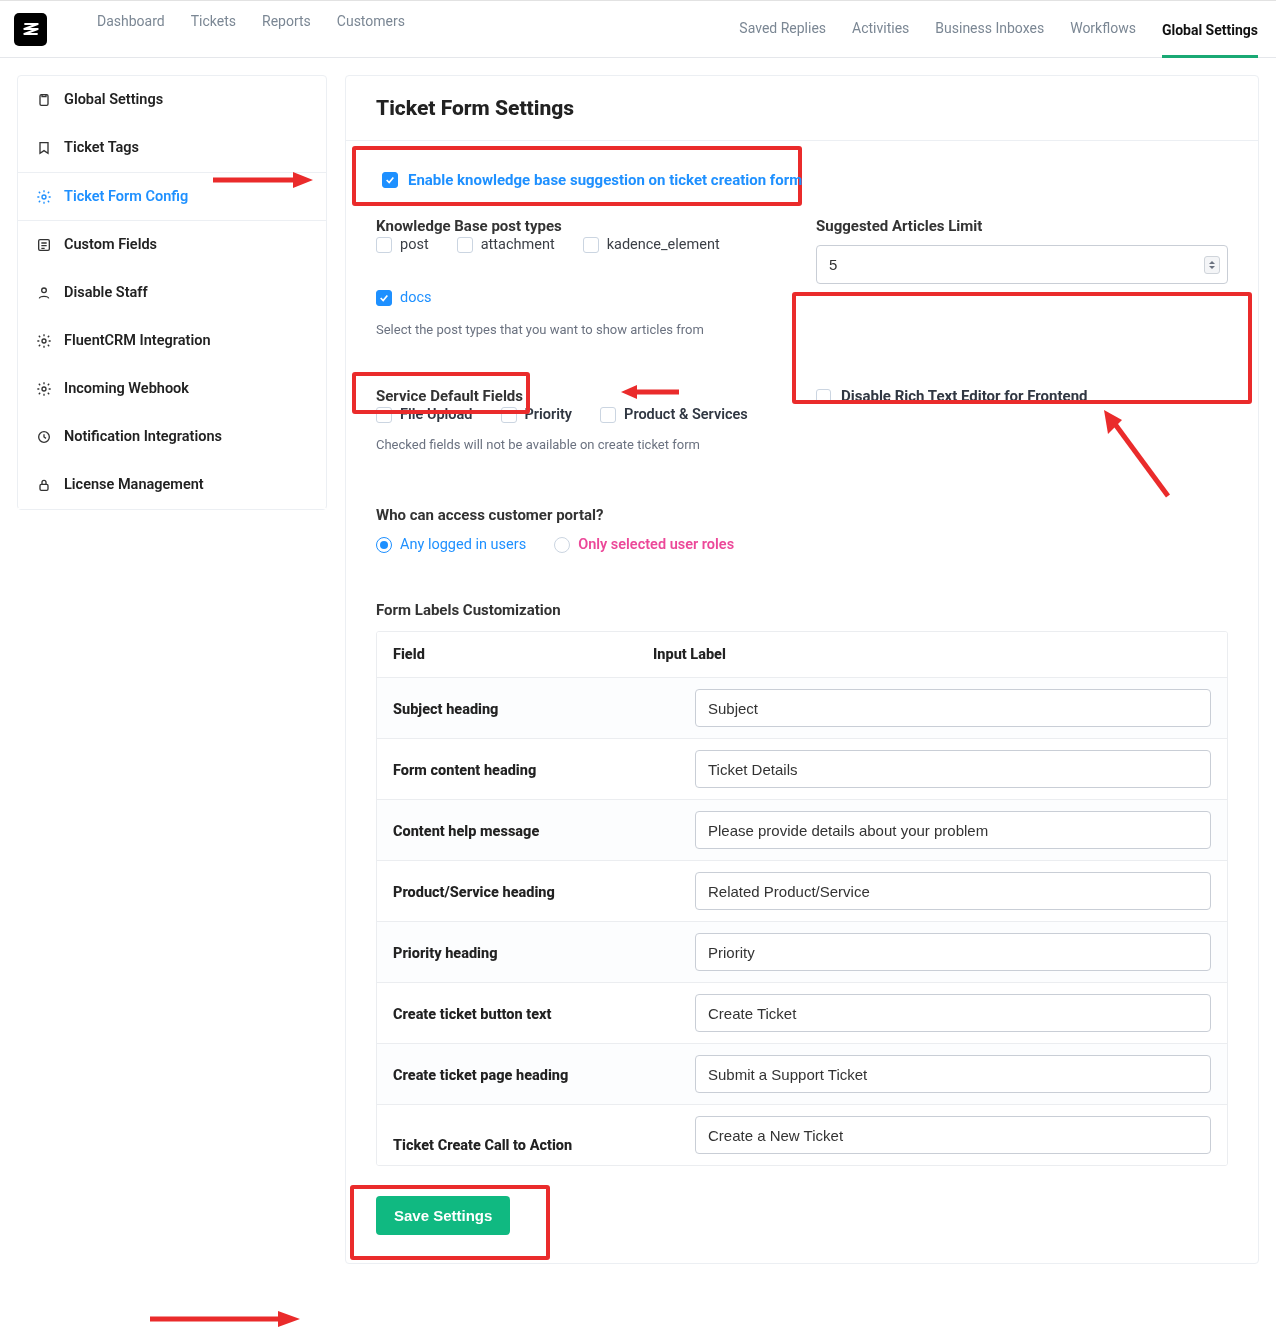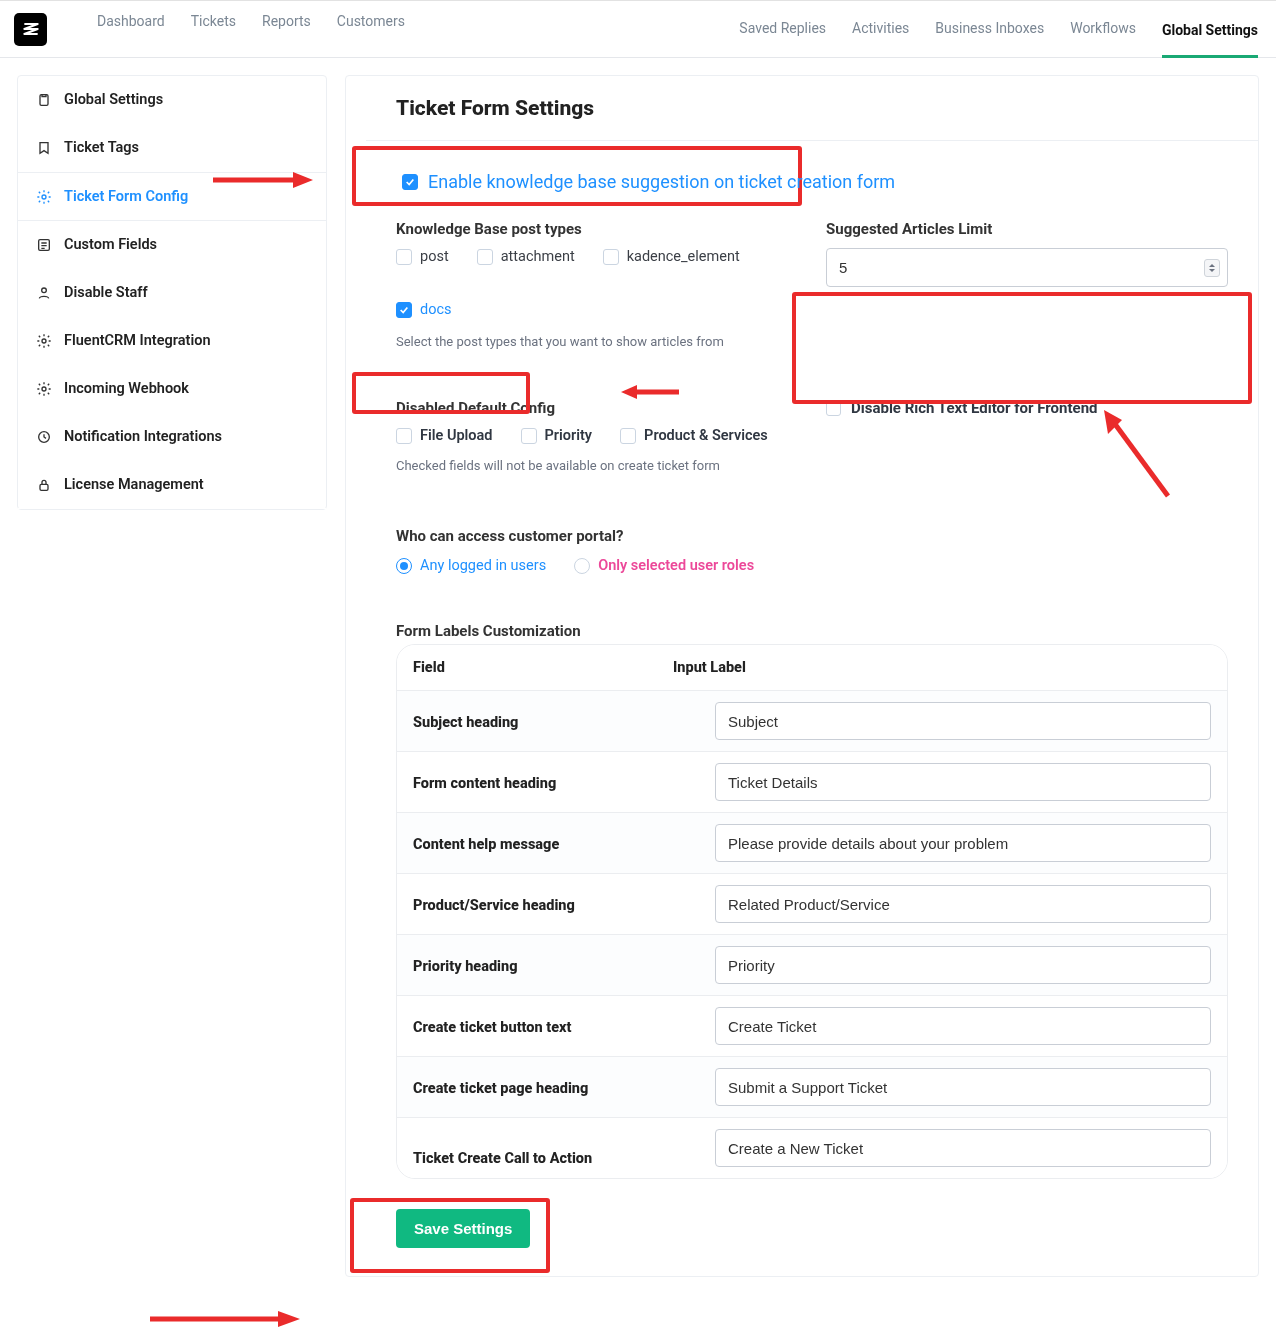--- a/index.html
+++ b/index.html
@@ -53,29 +53,29 @@
   .page-title{font-size:21px;font-weight:800;color:#222;margin:0;}
 
   .form-area{padding:22px 30px 28px 30px;display:flex;flex-direction:column;gap:20px;}
 
   
   .hl-box{border:4px solid var(--red);border-radius:3px;position:absolute;pointer-events:none;}
   .arrow{position:absolute;pointer-events:none;}
 
   
   .kb-enable{display:flex;align-items:center;gap:10px;padding:8px 6px;}
-  .kb-enable .lbl{color:var(--blue);font-size:18px;font-weight:400;}
+  .kb-enable .lbl{color:var(--blue);font-size:15px;font-weight:700;}
 
   .section-heading{font-size:15px;font-weight:700;color:#333;}
   .muted-help{font-size:13px;color:#6b7280;margin-top:6px;}
 
   .row-2{display:flex;gap:28px;}
   .col{flex:1;min-width:0;}
 
-  .chk-row{display:flex;flex-wrap:wrap;gap:28px;align-items:center;margin-top:10px;}
+  .chk-row{display:flex;flex-wrap:wrap;gap:28px;align-items:center;margin-top:1px;}
   .chk-item{display:flex;align-items:center;gap:8px;font-size:14.5px;color:#3b3f46;}
   .chk-item.blue{color:var(--blue);}
 
   .checkbox{width:16px;height:16px;border:1px solid #cbd5e1;border-radius:3px;display:inline-flex;align-items:center;justify-content:center;background:#fff;}
   .checkbox.checked{background:var(--blue);border-color:var(--blue);}
   .checkbox.checked svg{width:10px;height:10px;color:#fff;}
   .checkbox svg{display:none;}
   .checkbox.checked svg{display:block;}
   .checkbox.small{width:15px;height:15px;}
 
@@ -214,21 +214,21 @@
       </div>
       <div class="side-item">
         <span class="icon"><svg viewBox="0 0 24 24" fill="none" stroke="currentColor" stroke-width="2">
             <rect x="6" y="11" width="12" height="9" rx="2"></rect>
             <path d="M9 11V8a3 3 0 016 0v3"></path>
           </svg></span>
         <span>License Management</span>
       </div>
     </div>
 
-  <div class="content" style="position:relative;padding-left:20px;">
+  <div class="content" style="position:relative;">
 
     <div class="hl-box" style="left:6px;top:70px;width:450px;height:60px;"></div>
     <div class="hl-box" style="left:6px;top:296px;width:178px;height:42px;"></div>
     <div class="hl-box" style="right:6px;top:216px;width:460px;height:112px;"></div>
     <div class="hl-box" style="left:4px;bottom:3px;width:200px;height:75px;"></div>
 
     <svg class="arrow red-arrow" style="position:absolute;left:275px;top:306px;width:58px;height:20px;" viewBox="0 0 58 20">
       <line x1="58" y1="10" x2="14" y2="10"></line>
         <polygon points="0,10 16,3 16,17"></polygon>
     </svg>
@@ -286,21 +286,21 @@
             <div class="spinner">
               <span class="tri up"></span>
               <span class="tri down"></span>
             </div>
           </div>
         </div>
       </div>
 
       <div class="row-2" style="margin-top:30px;">
         <div class="col">
-          <div class="section-heading">Disabled Default Config</div>
+          <div class="section-heading">Service Default Fields</div>
           <div class="chk-row" id="disabled-fields">
               <div class="chk-item">
                 <span class="checkbox"></span>
                 <span style="font-weight:600;color:#303742;">File Upload</span>
               </div>
               <div class="chk-item">
                 <span class="checkbox"></span>
                 <span style="font-weight:600;color:#303742;">Priority</span>
               </div>
               <div class="chk-item">
@@ -331,21 +331,21 @@
               <span class="radio ">
                 <span class="dot"></span>
               </span>
               <span style="color:#ec4899;font-weight:600;">Only selected user roles</span>
             </div>
           </div>
       </div>
 
       <div style="margin-top:28px;">
         <div class="section-heading">Form Labels Customization</div>
-        <div class="table" style="margin-top:4px;border-radius:19px;">
+        <div class="table" style="margin-top:12px;">
           <div class="t-head">
             <div class="cell f1">Field</div>
             <div class="cell f2">Input Label</div>
           </div>
           <div id="table-body">
               <div class="t-row">
                 <div class="cell f1"><span class="field-name">Subject heading</span></div>
                 <div class="cell f2"><input class="t-input" type="text" value="Subject" style=""></div>
               </div>
               <div class="t-row">

